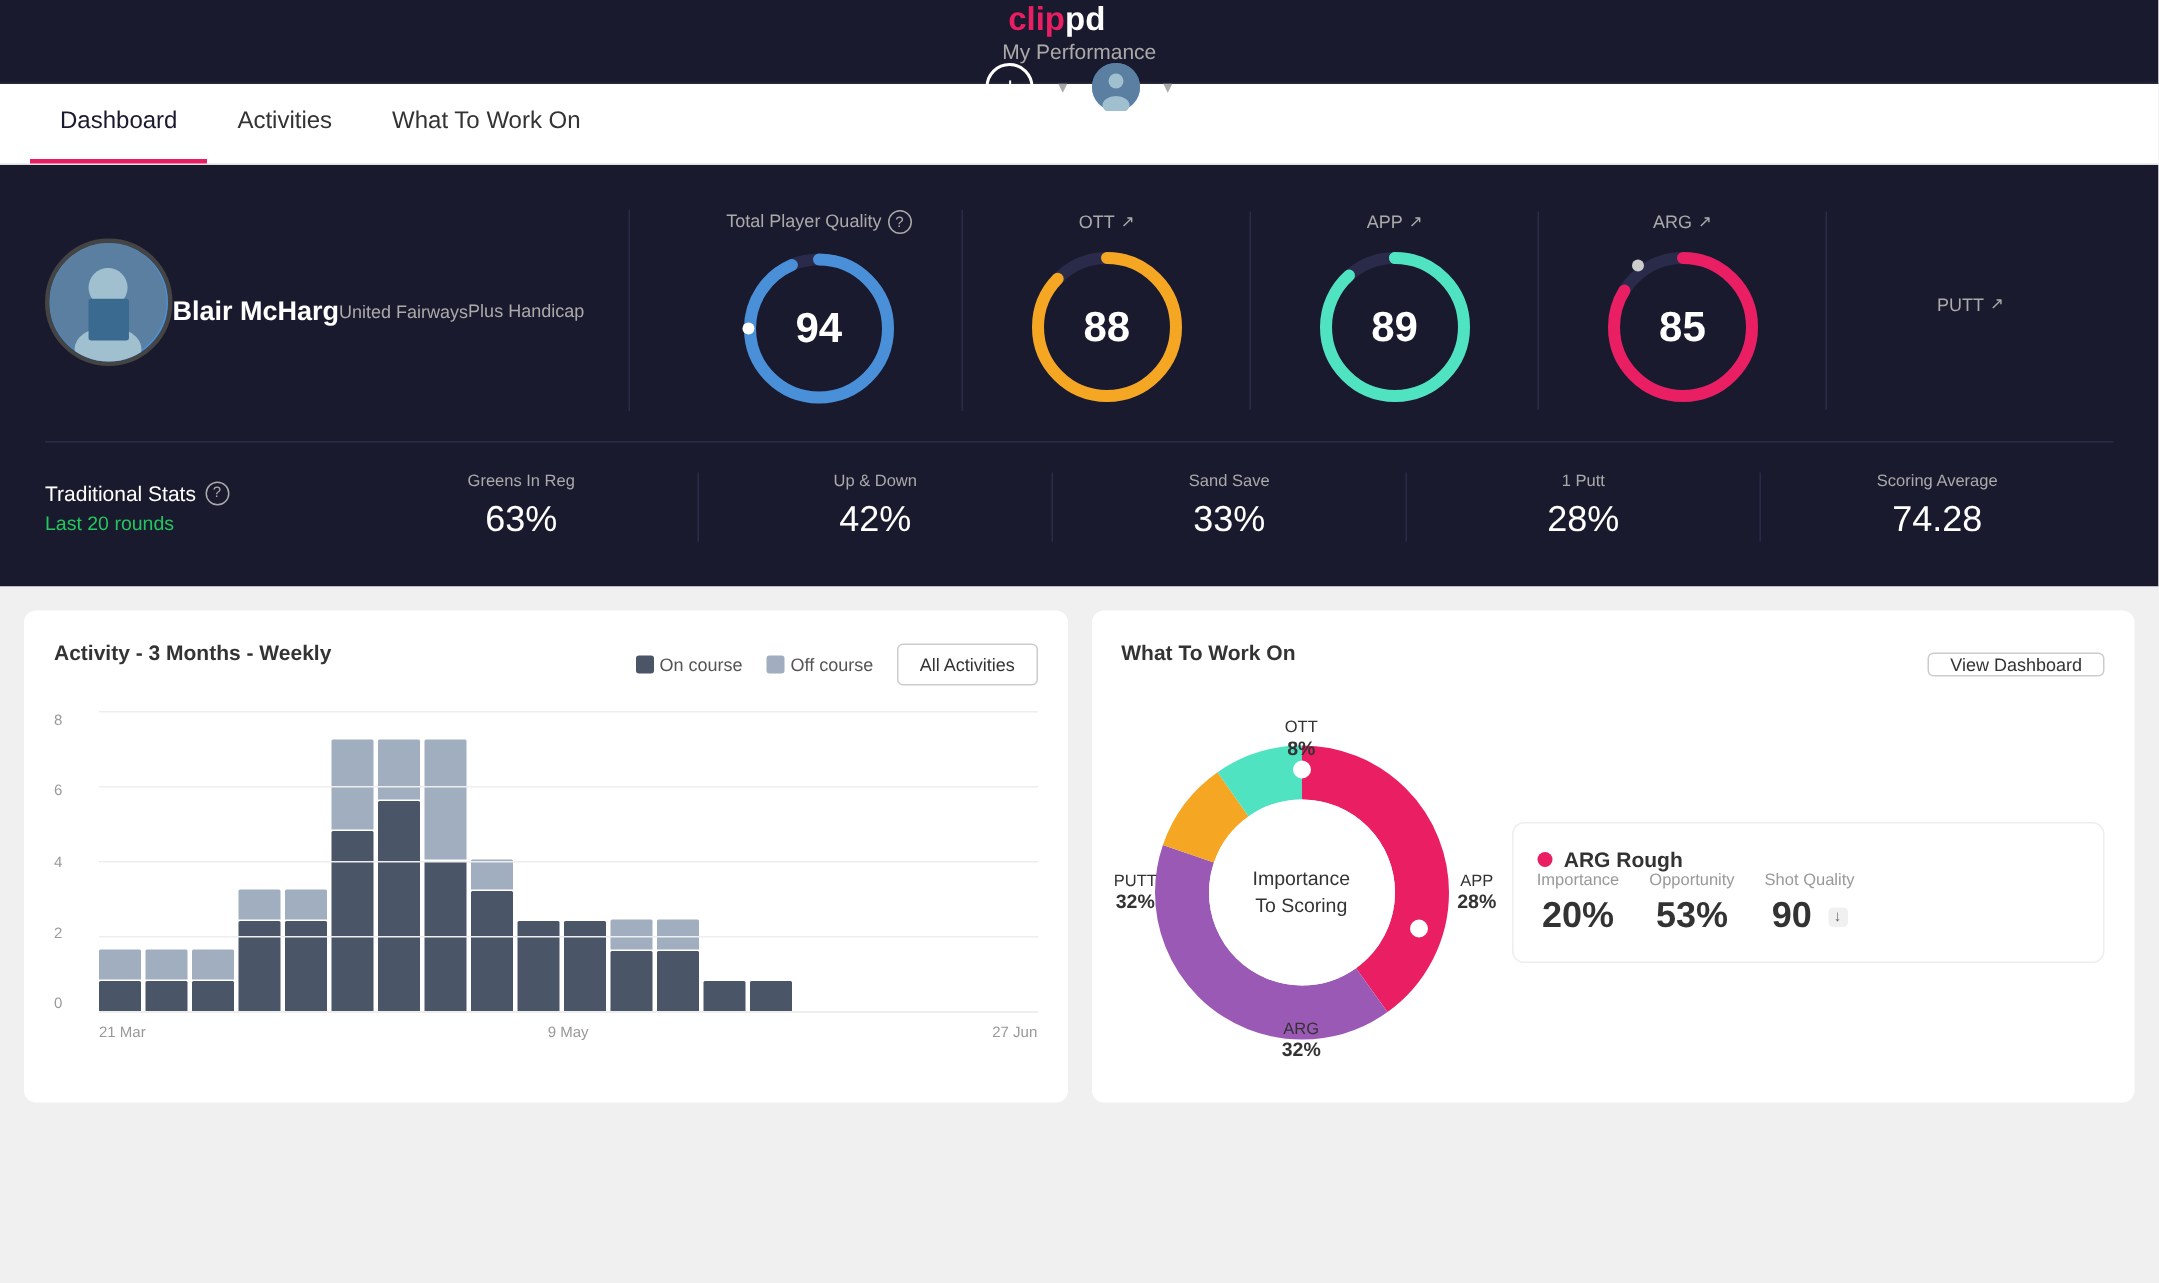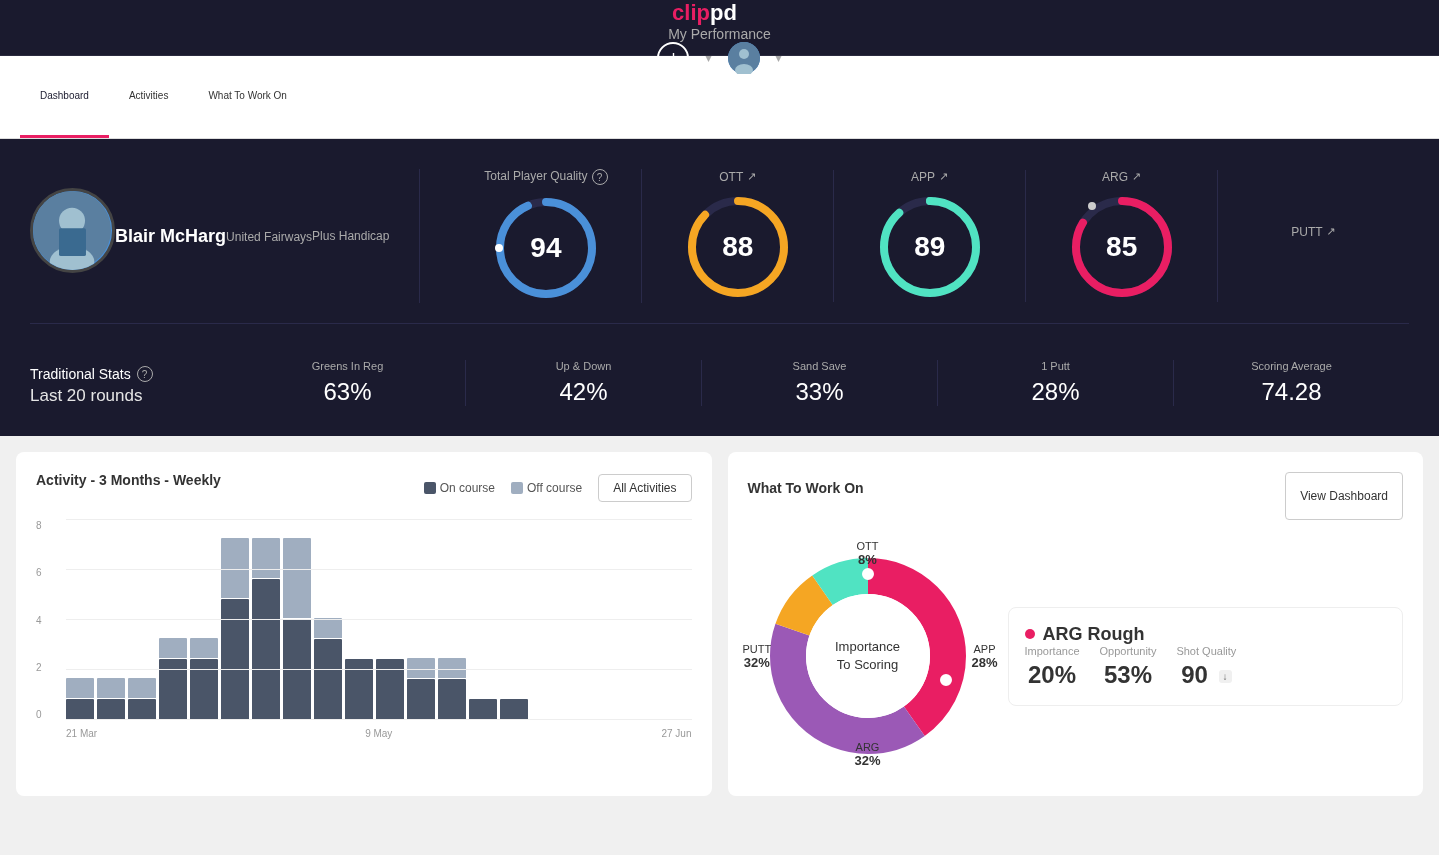--- a/index.html
+++ b/index.html
@@ -62,22 +62,22 @@
     }
 
     
     .nav-tabs {
       background: #fff;
       display: flex;
       border-bottom: 1px solid #ddd;
       padding: 0 20px;
     }
     .nav-tab {
-      padding: 34px 20px;
-      font-size: 10px;
+      padding: 16px 20px;
+      font-size: 16px;
       color: #333;
       cursor: pointer;
       border-bottom: 3px solid transparent;
       text-decoration: none;
     }
     .nav-tab.active {
       color: #1a1a2e;
       border-bottom-color: #e91e63;
       font-weight: 500;
     }
@@ -179,38 +179,38 @@
       left: 50%;
       transform: translate(-50%, -50%);
       font-size: 28px;
       font-weight: bold;
       color: #fff;
     }
 
     
     .trad-stats {
       display: flex;
-      align-items: flex-end;
-      padding-top: 36px;
+      align-items: center;
+      padding-top: 20px;
       border-top: 1px solid #2a2a4a;
     }
     .trad-stats-label {
       min-width: 200px;
     }
     .trad-stats-label .title {
       font-size: 14px;
       font-weight: 500;
       color: #fff;
       display: flex;
       align-items: center;
       gap: 6px;
     }
     .trad-stats-label .subtitle {
-      font-size: 17px;
-      color: #e5e5e5;
+      font-size: 13px;
+      color: #22c55e;
       margin-top: 4px;
     }
     .trad-stats-values {
       display: flex;
       flex: 1;
       gap: 0;
     }
     .trad-stat {
       flex: 1;
       text-align: center;
@@ -291,21 +291,21 @@
     }
 
     
     .work-on-header {
       display: flex;
       align-items: center;
       justify-content: space-between;
       margin-bottom: 16px;
     }
     .view-dashboard-btn {
-      padding: 16px 14px;
+      padding: 0 14px;
       border: 1px solid #ccc;
       background: #fff;
       border-radius: 4px;
       font-size: 12px;
       cursor: pointer;
       color: #333;
     }
     .work-on-content {
       display: flex;
       gap: 20px;
@@ -318,21 +318,21 @@
       border: 1px solid #eee;
       border-radius: 8px;
       padding: 16px;
     }
     .work-detail-title {
       display: flex;
       align-items: center;
       gap: 8px;
       font-weight: 600;
       color: #333;
-      font-size: 18px;
+      font-size: 14px;
     }
     .work-detail-dot {
       width: 10px;
       height: 10px;
       border-radius: 50%;
       background: #e91e63;
     }
     .work-detail-metrics {
       display: flex;
       gap: 20px;

